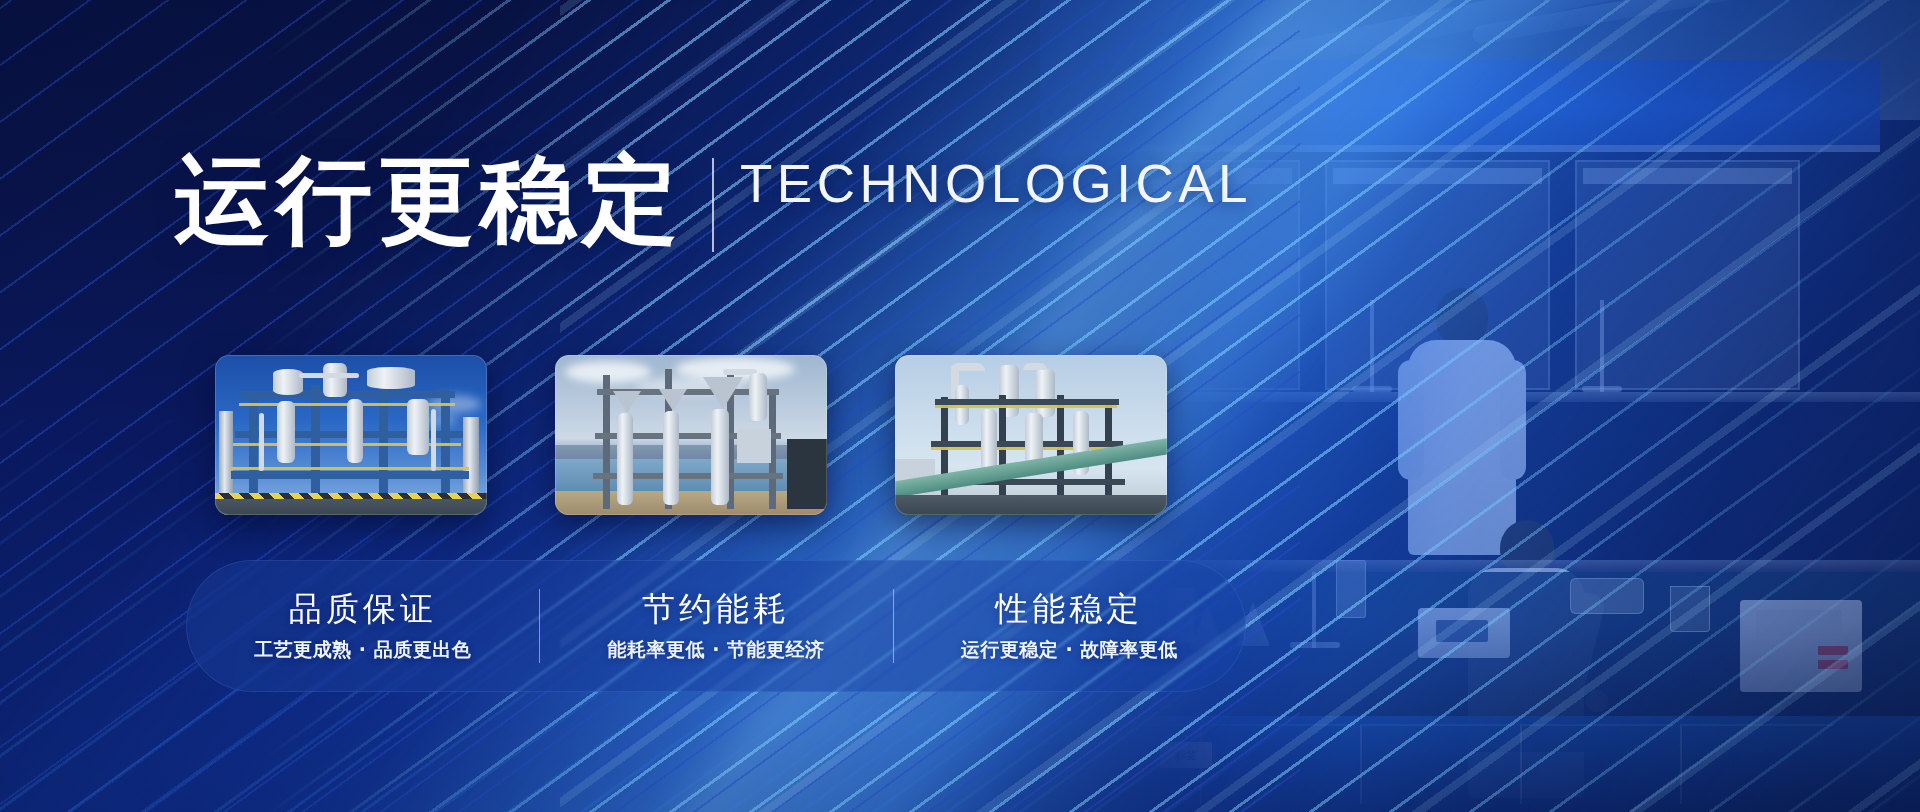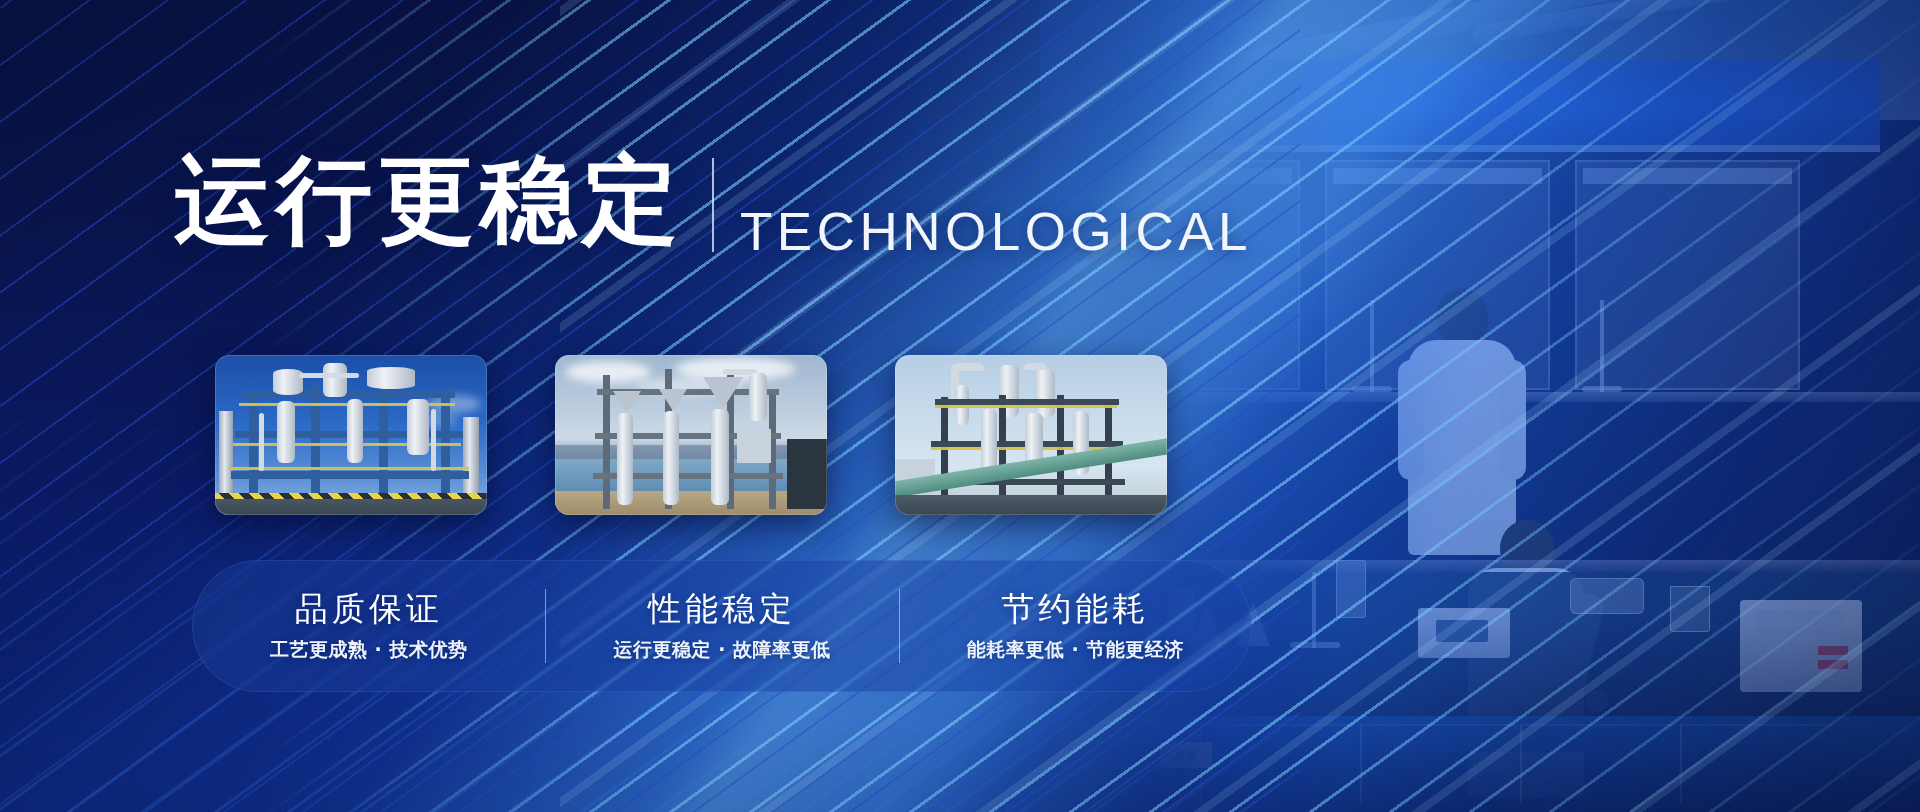--- a/index.html
+++ b/index.html
@@ -274,21 +274,20 @@
     letter-spacing:6px; line-height:1.06;
     white-space:nowrap;
     text-shadow:0 3px 22px rgba(0,20,80,.55);
   }
   .heading-divider{
     width:2px; height:94px; background:rgba(225,235,250,.78);
     margin:8px 26px 0 28px; flex:none;
   }
   .heading-en{
     padding-top:6px;
-    margin-top:48px;
   }
   .heading-en .l1,
   .heading-en .l2{
     font-family:"Liberation Sans","DejaVu Sans",sans-serif;
     font-weight:300; color:#f2f6fc;
     font-size:53px; line-height:1.06; letter-spacing:4.5px;
     white-space:nowrap;
     text-shadow:0 2px 14px rgba(0,18,70,.5);
   }
   .heading-en .l2{ margin-top:2px; }
@@ -347,21 +346,21 @@
              transform-origin:left center; }
 
   .card-glass{
     position:absolute; inset:0; pointer-events:none;
     box-shadow:inset 0 0 0 1px rgba(255,255,255,.16);
     border-radius:14px;
   }
 
   
   .feature-bar{
-    position:absolute; left:192px; top:560px;
+    position:absolute; left:186px; top:560px;
     width:1060px; height:132px;
     border-radius:66px;
     background:linear-gradient(100deg, rgba(22,54,142,.62) 0%, rgba(24,64,162,.52) 45%, rgba(22,66,168,.40) 100%);
     box-shadow:inset 0 0 0 1px rgba(140,180,255,.12);
     display:flex; align-items:center;
     backdrop-filter:blur(1px);
   }
   .feature{
     flex:1; text-align:center; position:relative;
     padding:0 14px;
@@ -580,29 +579,29 @@
         <div class="ground"></div>
         <div class="card-glass"></div>
       </div>
 
     </div>
 
     <div class="feature-bar">
 
       <div class="feature">
         <div class="title">品质保证</div>
-        <div class="sub">工艺更成熟 · 技术优势</div>
+        <div class="sub">工艺更成熟 · 品质更出色</div>
+      </div>
+
+      <div class="feature">
+        <div class="title">节约能耗</div>
+        <div class="sub">能耗率更低 · 节能更经济</div>
       </div>
 
       <div class="feature">
         <div class="title">性能稳定</div>
         <div class="sub">运行更稳定 · 故障率更低</div>
       </div>
 
-      <div class="feature">
-        <div class="title">节约能耗</div>
-        <div class="sub">能耗率更低 · 节能更经济</div>
-      </div>
-
     </div>
 
   </div>
 </div>
 
 </body></html>

